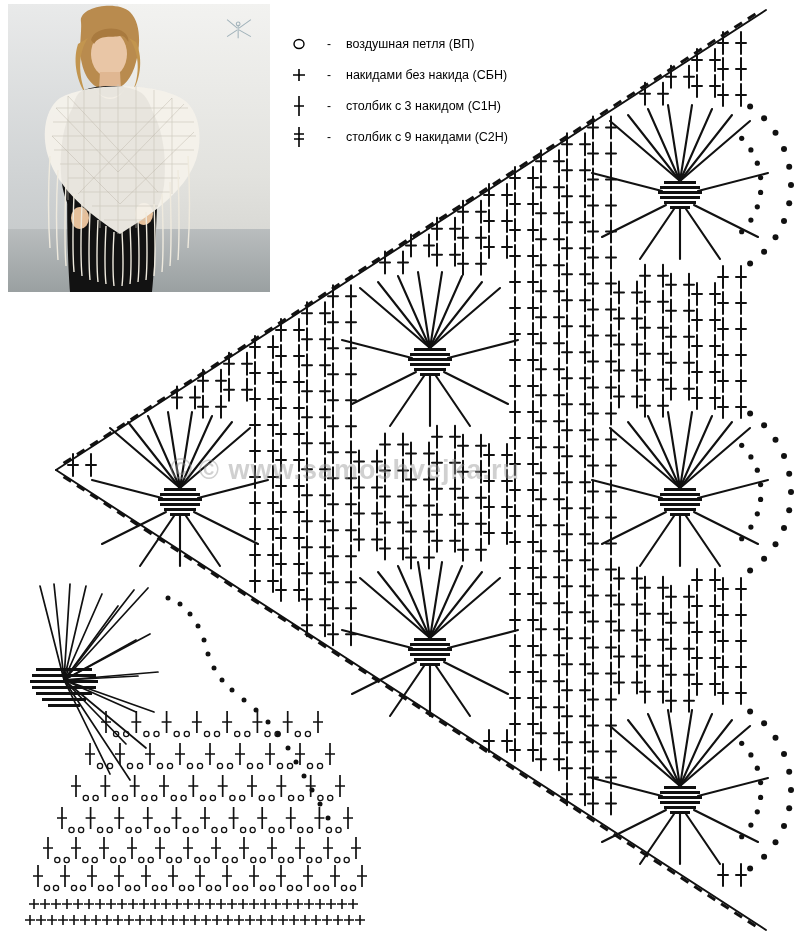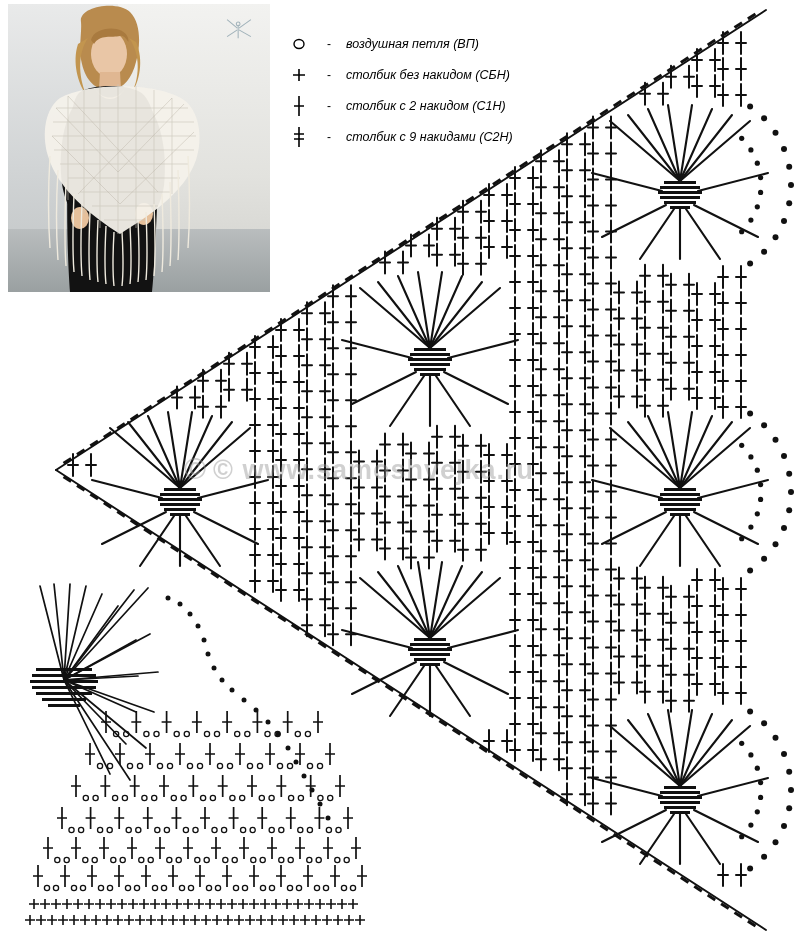--- a/index.html
+++ b/index.html
@@ -66,21 +66,20 @@
   }
   .legend-dash {
     width: 34px;
     flex: 0 0 34px;
     text-align: center;
     font-size: 12px;
   }
   .legend-text {
     flex: 1 1 auto;
     white-space: nowrap;
-    font-style: italic;
   }
   .sym-svg { display: block; margin: 0 auto; }
 
   
   #bigchart {
     position: absolute;
     left: 40px;
     top: 0px;
     width: 760px;
     height: 944px;
@@ -89,21 +88,21 @@
   #smallchart {
     position: absolute;
     left: 18px;
     top: 572px;
     width: 352px;
     height: 360px;
   }
   
   #watermark {
     position: absolute;
-    left: 184px;
+    left: 170px;
     top: 452px;
     width: 450px;
     font-size: 27px;
     font-weight: bold;
     letter-spacing: 1px;
     color: rgba(150,150,150,0.45);
     white-space: nowrap;
     pointer-events: none;
   }
   #watermark .c {
@@ -214,31 +213,31 @@
     <span class="legend-text">воздушная петля (ВП)</span>
   </div>
 
   <div class="legend-row">
     <span class="legend-sym">
       <svg class="sym-svg" width="16" height="16" viewBox="0 0 16 16">
           <path d="M8 2 L8 14 M2 8 L14 8" stroke="#000" stroke-width="1.6"></path>
         </svg>
     </span>
     <span class="legend-dash">-</span>
-    <span class="legend-text">столбик без накидом (СБН)</span>
+    <span class="legend-text">накидами без накида (СБН)</span>
   </div>
 
   <div class="legend-row">
     <span class="legend-sym">
       <svg class="sym-svg" width="16" height="22" viewBox="0 0 16 22">
           <path d="M8 1 L8 21 M3 11 L13 11" stroke="#000" stroke-width="1.6"></path>
         </svg>
     </span>
     <span class="legend-dash">-</span>
-    <span class="legend-text">столбик с 2 накидом (С1Н)</span>
+    <span class="legend-text">столбик с 3 накидом (С1Н)</span>
   </div>
 
   <div class="legend-row">
     <span class="legend-sym">
       <svg class="sym-svg" width="16" height="22" viewBox="0 0 16 22">
           <path d="M8 1 L8 21 M3 8 L13 8 M3 13 L13 13" stroke="#000" stroke-width="1.6"></path>
         </svg>
     </span>
     <span class="legend-dash">-</span>
     <span class="legend-text">столбик с 9 накидами (С2Н)</span>

